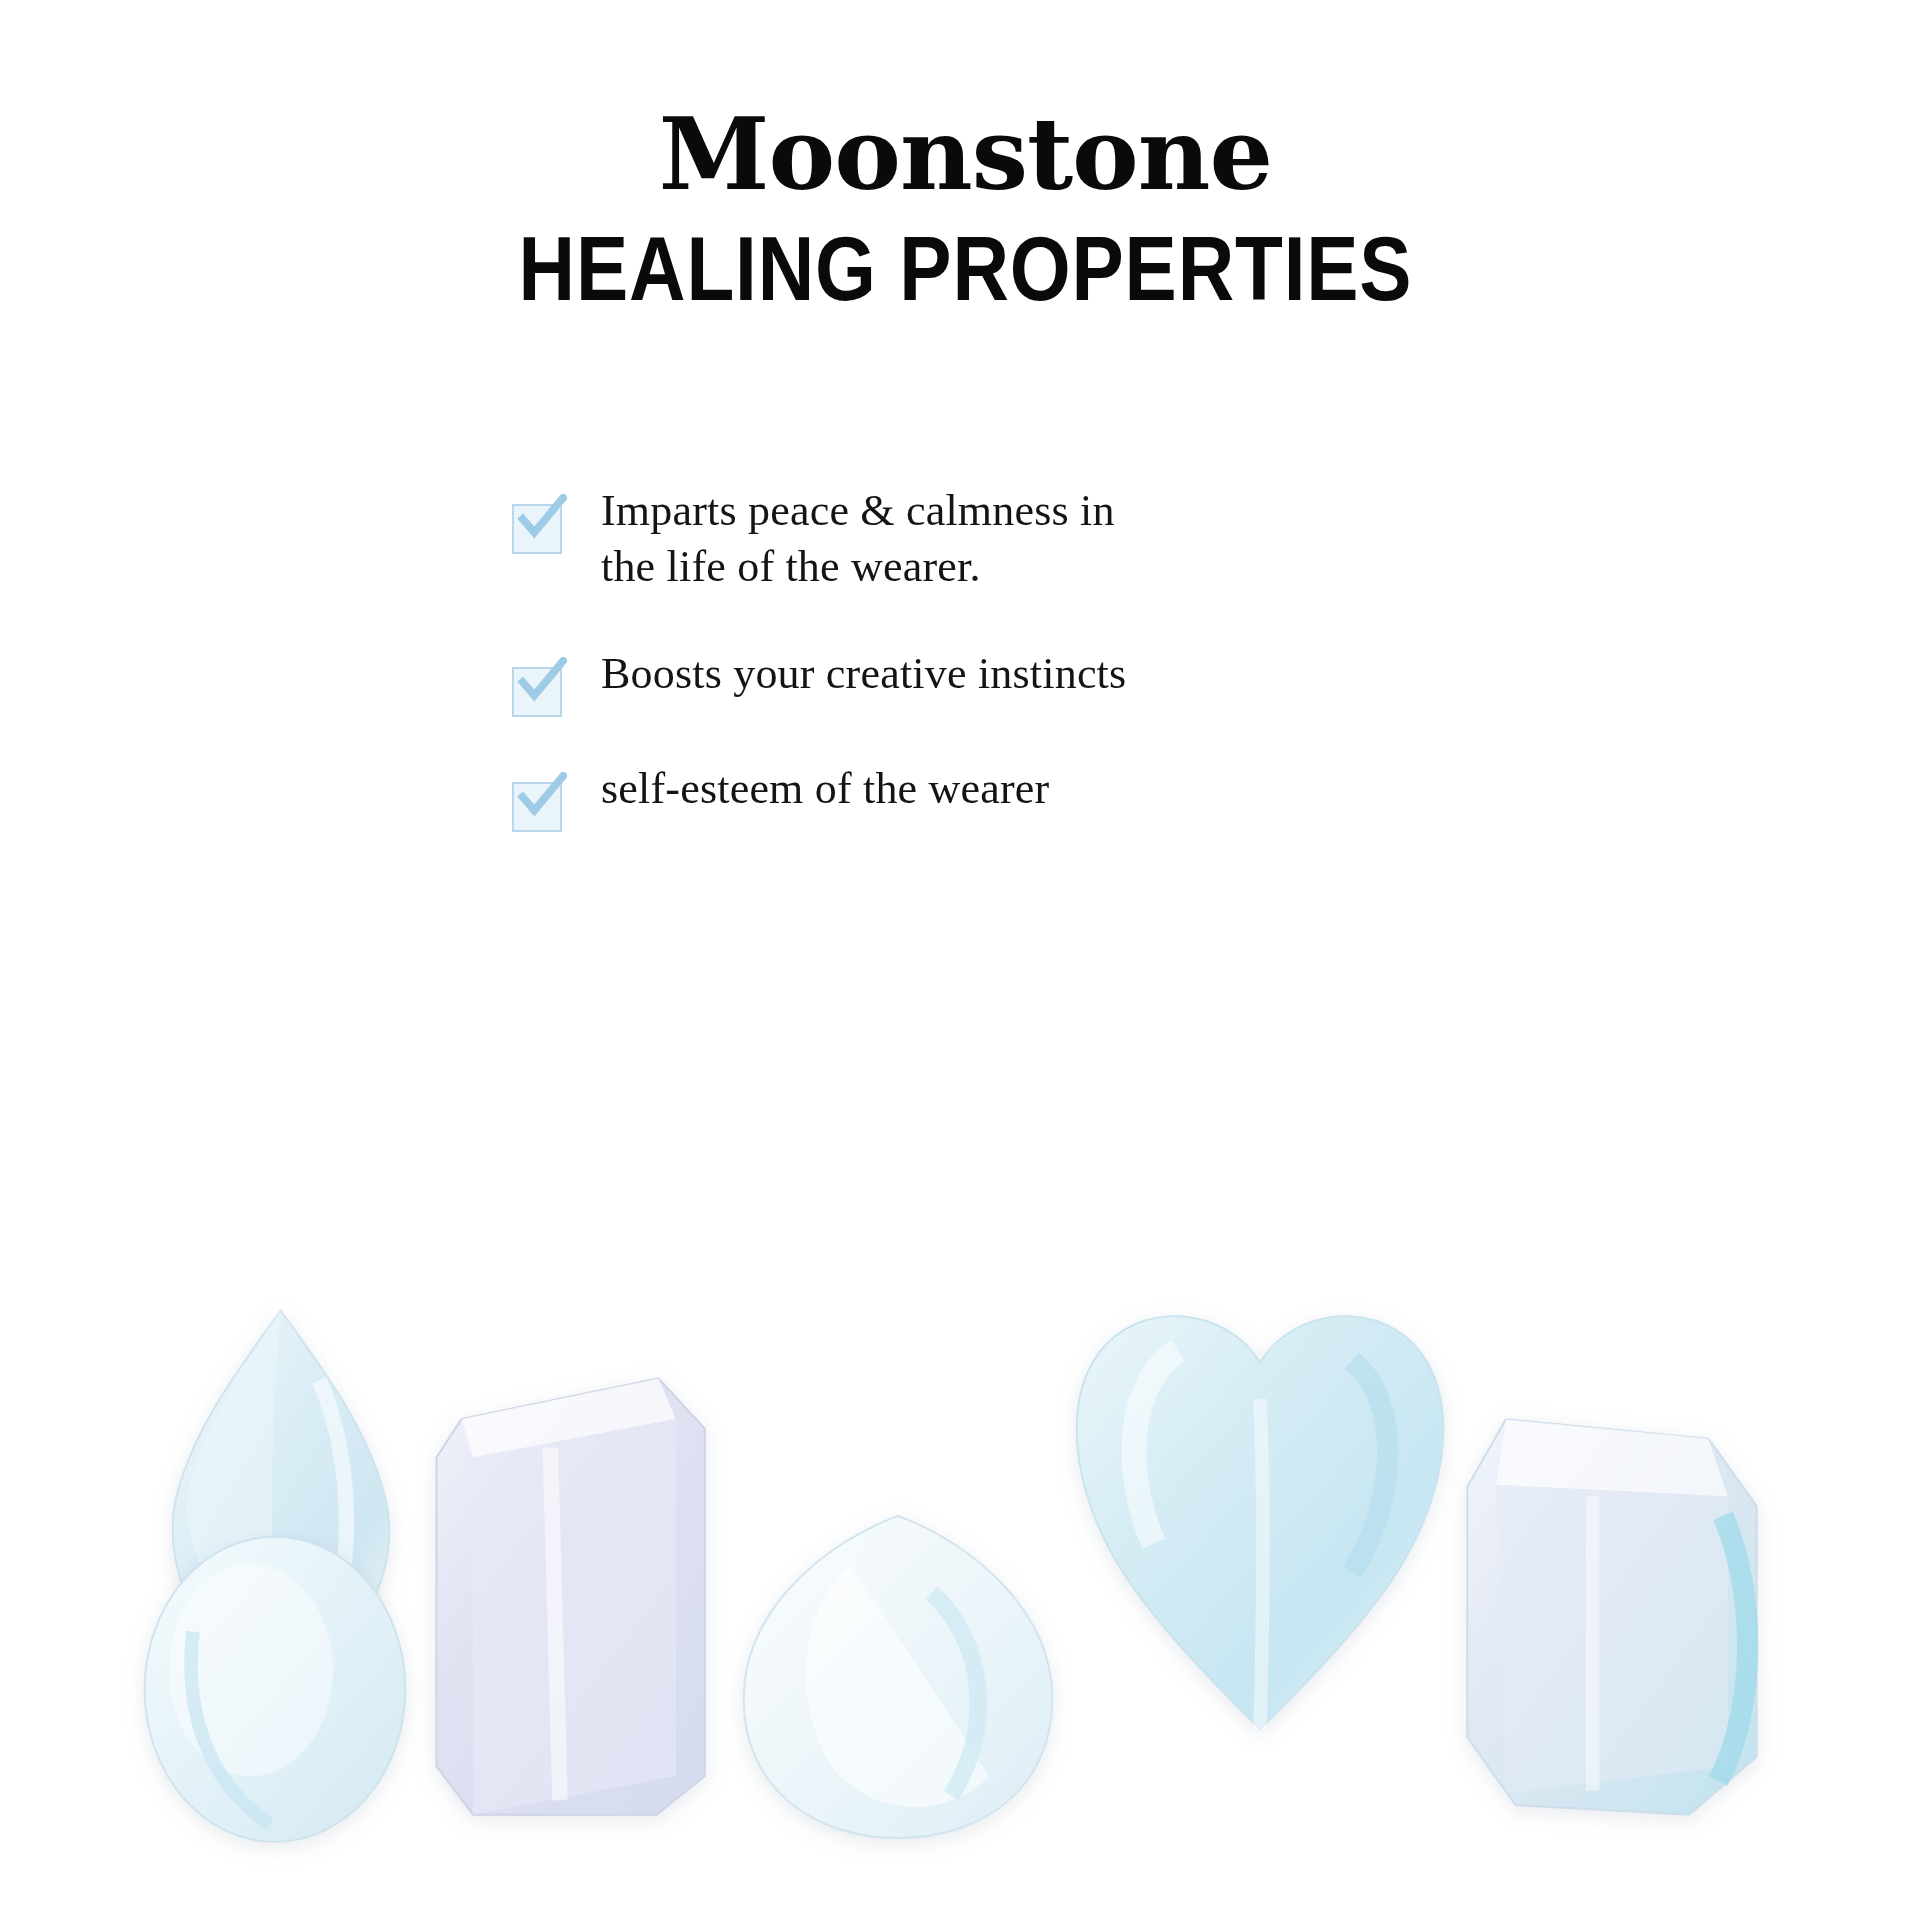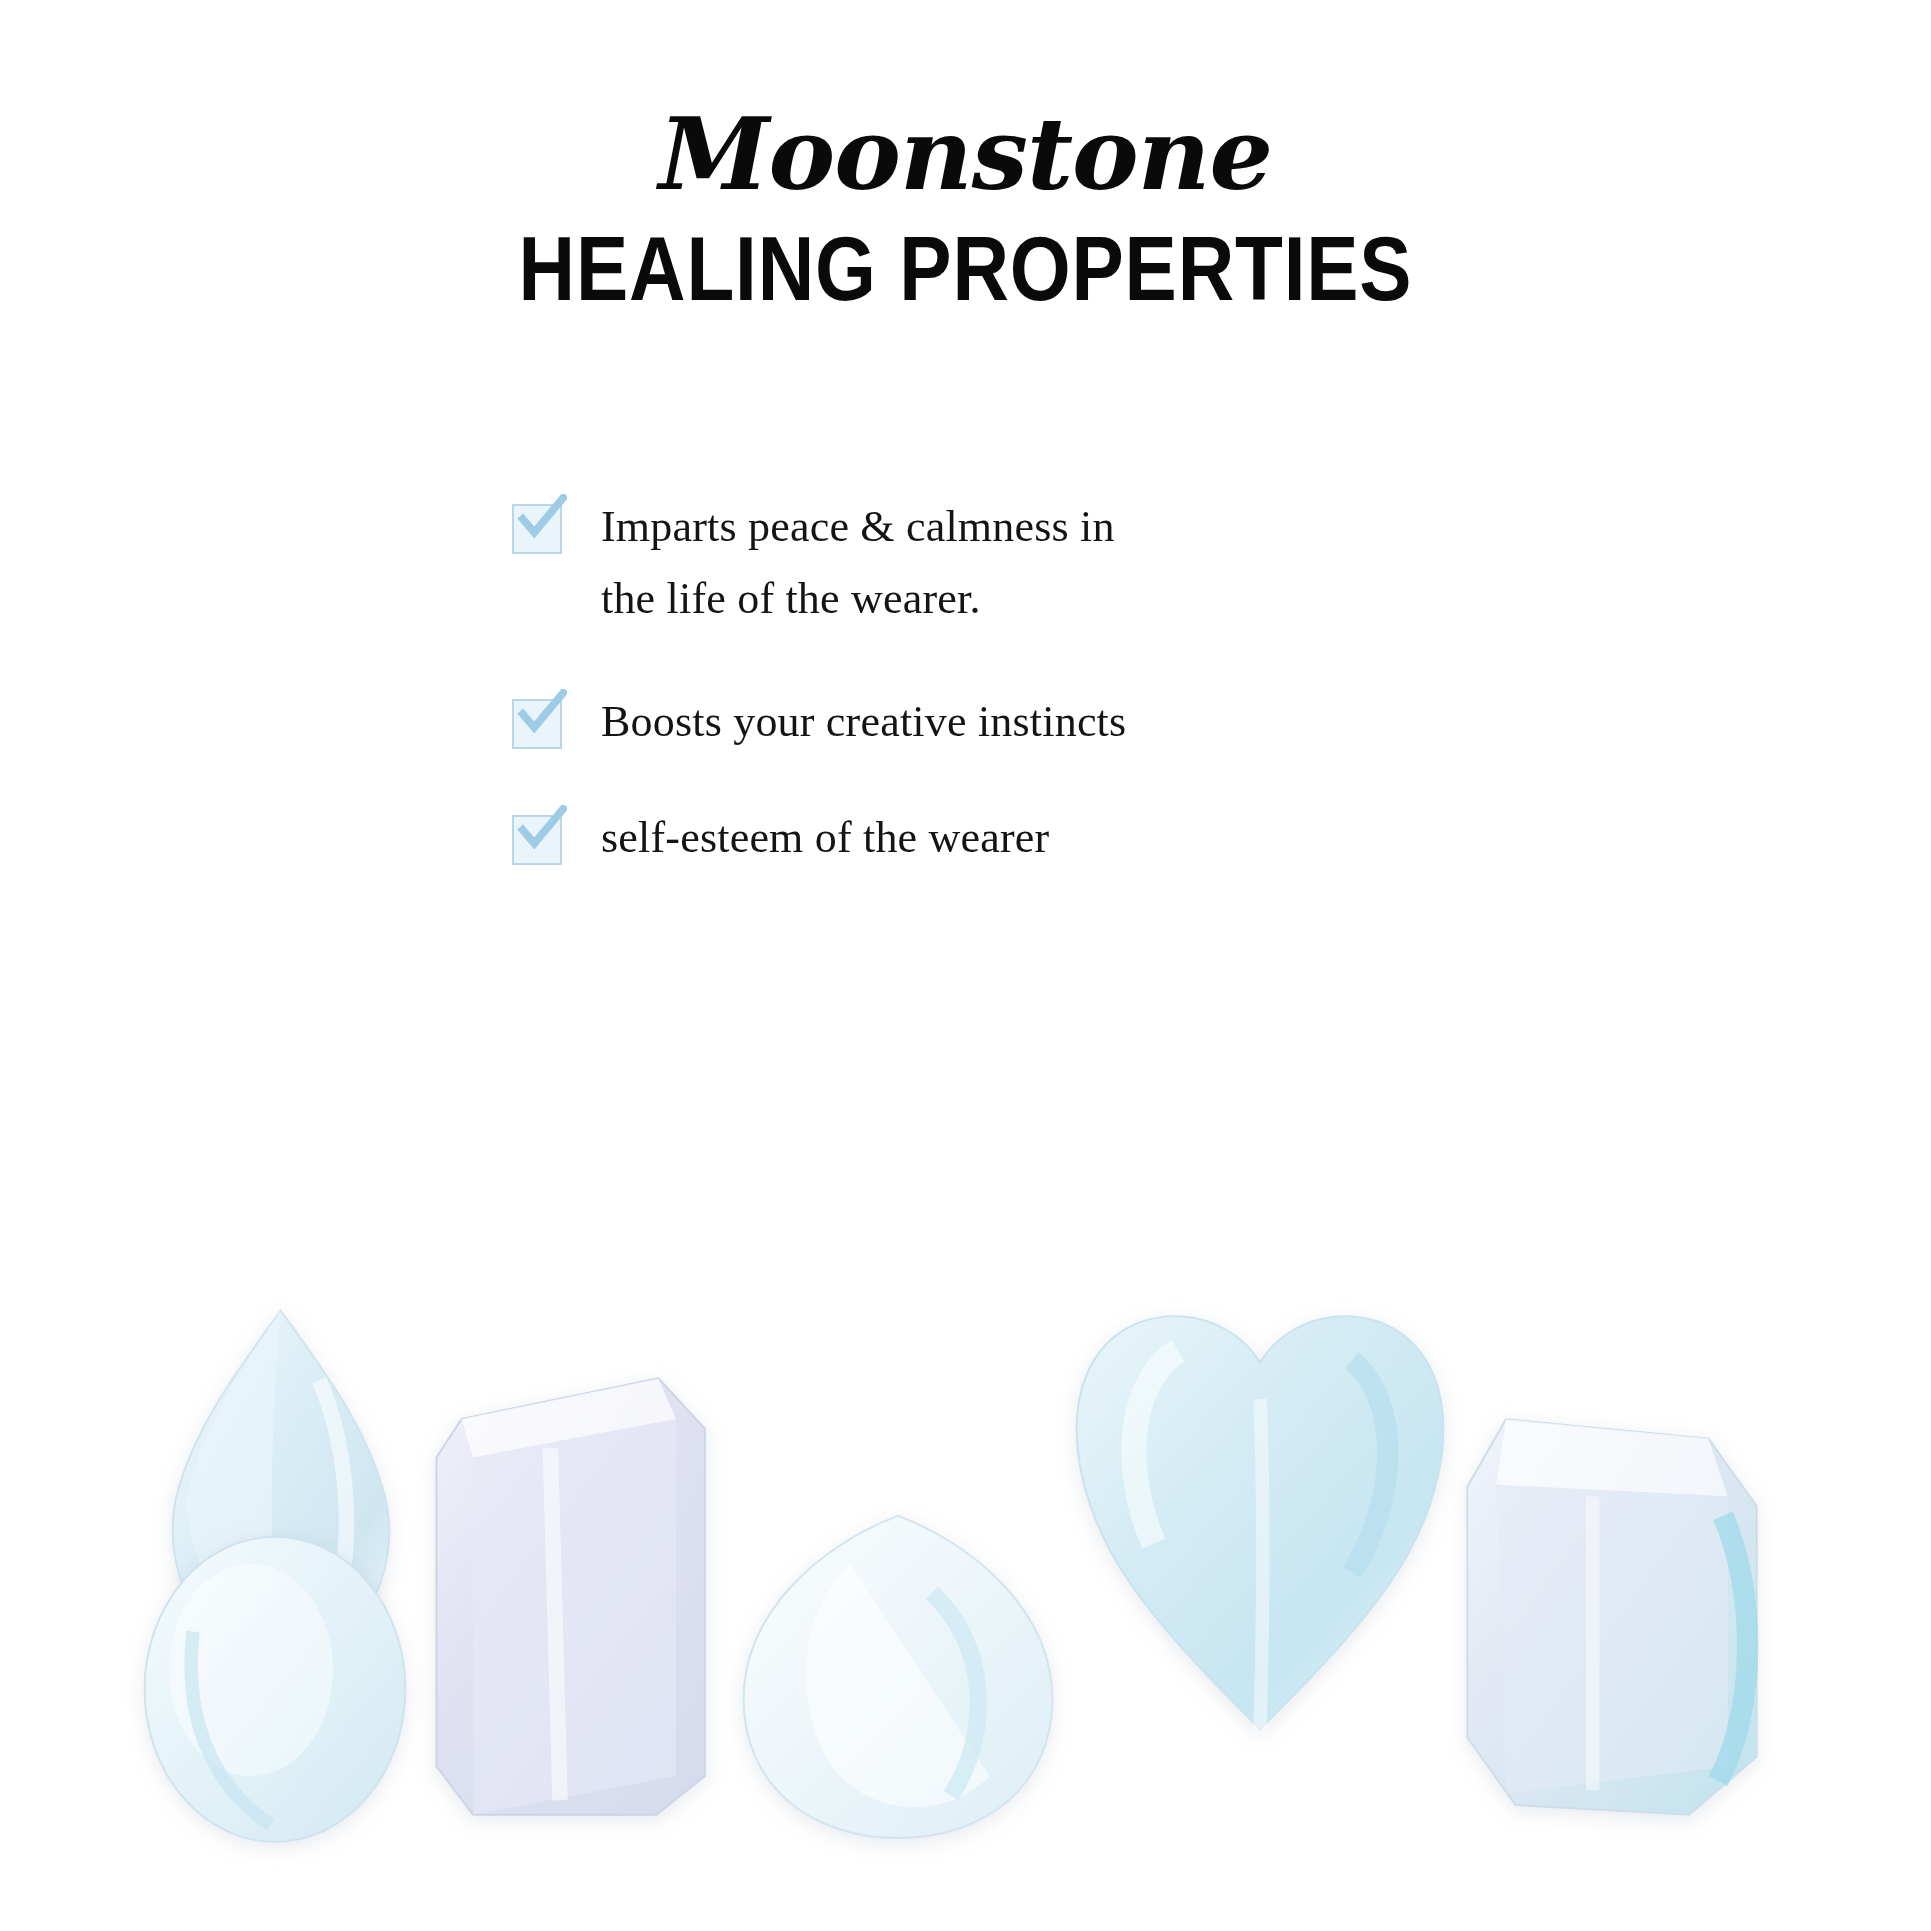--- a/index.html
+++ b/index.html
@@ -22,21 +22,20 @@
     background: #ffffff;
   }
 
   
   .header {
     padding-top: 104px;
     text-align: center;
   }
   .title-script {
     font-family: "DejaVu Serif", serif;
-    font-style: italic;
     font-weight: 700;
     font-size: 100px;
     line-height: 1.0;
     color: #0a0a0a;
     letter-spacing: -1px;
   }
   .title-main {
     margin-top: 17.4px;
     font-family: "Liberation Sans Narrow", "Liberation Sans", sans-serif;
     font-weight: 700;
@@ -82,21 +81,21 @@
     height: 52px;
   }
   .item-text {
     font-family: "Liberation Serif", serif;
     font-size: 44px;
     line-height: 1.28;
     color: #141414;
     letter-spacing: 0.2px;
     max-width: 966px;
   }
-  .item-text .line { display: block; margin-top: 16px; }
+  .item-text .line { display: block; }
 
   
   .gems {
     position: absolute;
     left: 0;
     bottom: 0;
     width: 1931px;
     height: 599px;
   }
   .gem {

